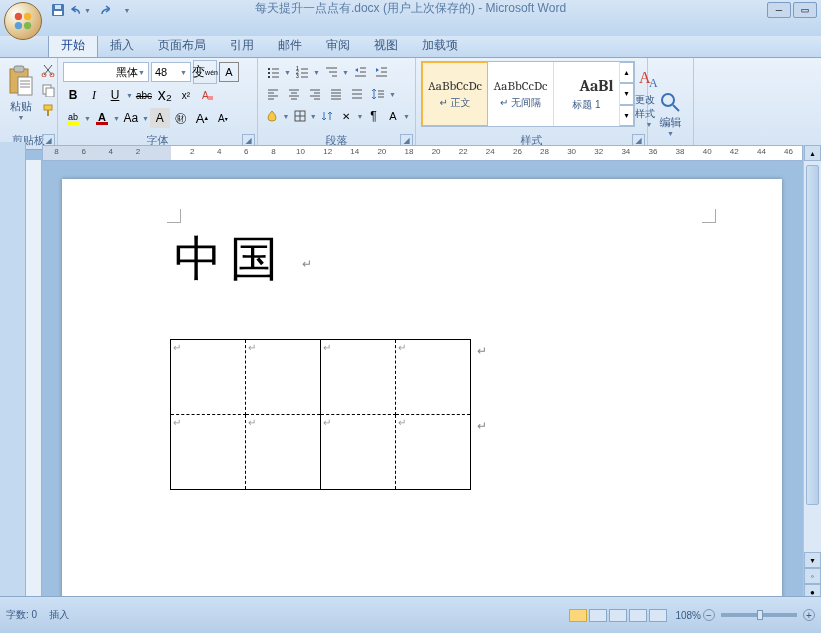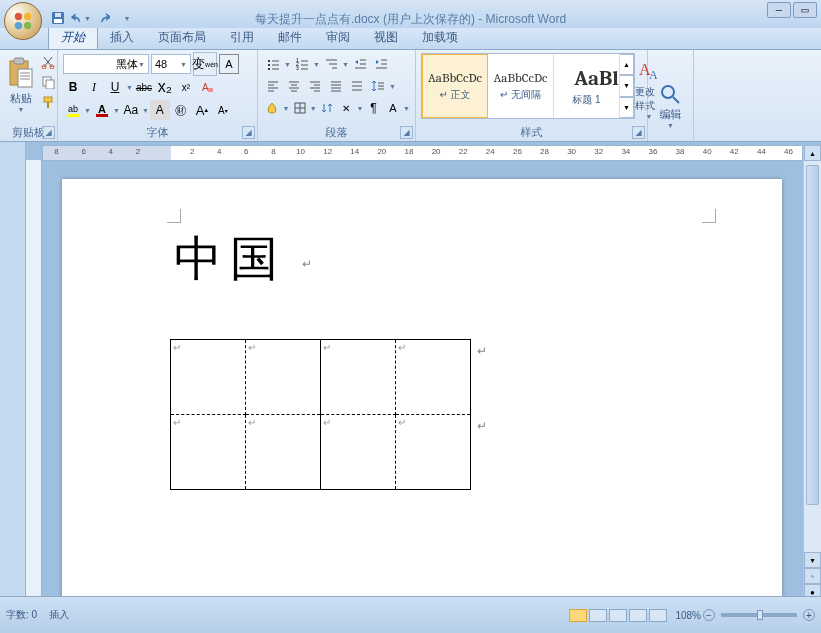--- a/index.html
+++ b/index.html
@@ -1,31 +1,31 @@
 <!DOCTYPE html>
 <html><head>
 <meta charset="utf-8">
 <style>
 * { box-sizing: border-box; margin: 0; padding: 0; }
 body { font-family: "Microsoft YaHei", Tahoma, sans-serif; font-size: 11px; background: #9ebfdf; width: 821px; height: 633px; overflow: hidden; position: relative; }
 
 
-.titlebar { height: 28px; background: linear-gradient(#d6e5f5, #bdd6ef); display: flex; align-items: flex-end; position: relative; }
+.titlebar { height: 36px; background: linear-gradient(#d6e5f5, #bdd6ef); display: flex; align-items: flex-start; position: relative; }
 .office-btn { width: 38px; height: 38px; border-radius: 50%; background: radial-gradient(circle at 30% 30%, #fff, #e8d5a8 40%, #c8924a); border: 1px solid #8a6a3a; position: absolute; left: 4px; top: 2px; z-index: 10; display: flex; align-items: center; justify-content: center; }
 .office-btn svg { width: 22px; height: 22px; }
 .qat { margin-left: 48px; display: flex; align-items: center; gap: 3px; }
 .qat-btn { width: 20px; height: 20px; display: flex; align-items: center; justify-content: center; cursor: pointer; }
 .title-text { position: absolute; left: 50%; transform: translateX(-50%); color: #5a7ca5; font-size: 12px; }
 .win-controls { position: absolute; right: 4px; top: 2px; display: flex; gap: 2px; }
 .win-btn { width: 24px; height: 16px; background: #c8d8ed; border: 1px solid #7a9cc5; border-radius: 2px; display: flex; align-items: center; justify-content: center; font-size: 9px; }
 
 
 .tabs { height: 22px; background: linear-gradient(#d8e7f7, #c3d9f0); display: flex; align-items: flex-end; padding-left: 48px; border-bottom: 1px solid #8ba8c8; }
 .tab { padding: 3px 12px; color: #3b5a82; cursor: pointer; font-size: 12px; }
-.tab.active { background: #e8f0fa; border: 1px solid #8ba8c8; border-bottom: none; border-radius: 3px 3px 0 0; color: #15428b; font-style: italic; }
+.tab.active { background: #e8f0fa; border: 1px solid #8ba8c8; border-bottom: none; border-radius: 3px 3px 0 0; color: #15428b; }
 
 
 .ribbon { height: 92px; background: linear-gradient(#eaf2fb, #d5e4f4); display: flex; border-bottom: 1px solid #8ba8c8; }
 .group { border-right: 1px solid #b5cce5; padding: 3px 5px 0 5px; display: flex; flex-direction: column; position: relative; }
 .group-label { position: absolute; bottom: 1px; left: 0; right: 0; text-align: center; font-size: 11px; color: #4a6a94; }
 .group-launcher { position: absolute; bottom: 2px; right: 2px; width: 13px; height: 13px; border: 1px solid #9bb6d4; font-size: 8px; display: flex; align-items: center; justify-content: center; color: #5a7a9f; }
 
 
 .clip-group { width: 58px; }
 .paste-big { display: flex; flex-direction: column; align-items: center; padding-top: 2px; }
@@ -383,21 +383,21 @@
       <div class="styles-gallery">
         <div class="style-item sel">
           <div class="style-preview">AaBbCcDc</div>
           <div class="style-caption">↵ 正文</div>
         </div>
         <div class="style-item">
           <div class="style-preview">AaBbCcDc</div>
           <div class="style-caption">↵ 无间隔</div>
         </div>
         <div class="style-item">
-          <div class="style-preview" style="font-size:21px;font-weight:bold;margin-left:20px;">AaBl</div>
+          <div class="style-preview" style="font-size:16px;font-weight:bold;margin-left:20px;">AaBl</div>
           <div class="style-caption">标题 1</div>
         </div>
         <div class="gallery-controls">
           <div class="gal-btn">▴</div>
           <div class="gal-btn">▾</div>
           <div class="gal-btn">▾</div>
         </div>
       </div>
       <div class="change-styles">
         <svg width="28" height="28" viewBox="0 0 28 28">

